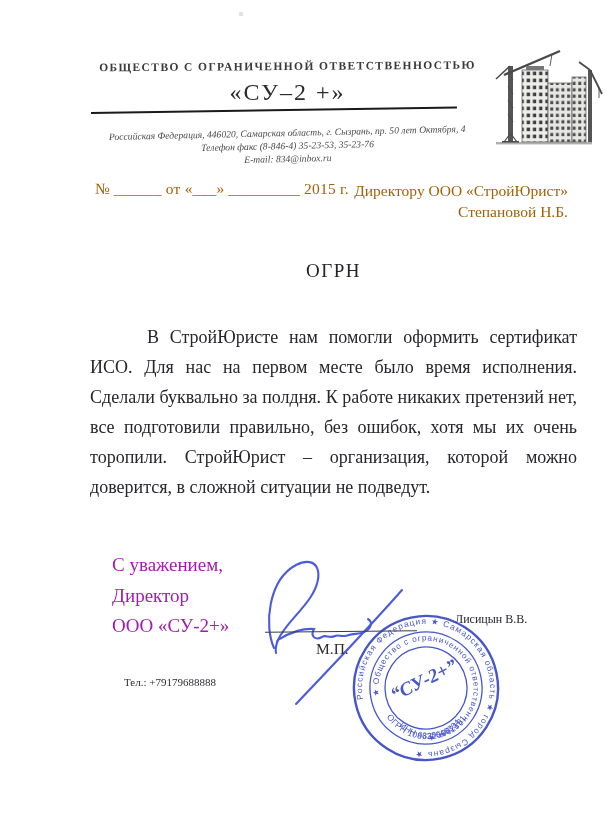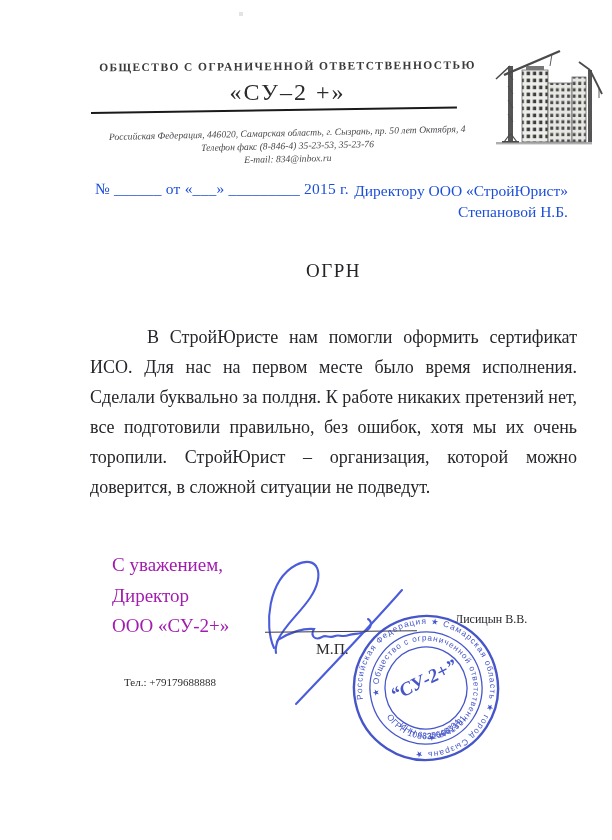--- a/index.html
+++ b/index.html
@@ -32,21 +32,21 @@
     position:absolute;left:85px;top:126px;width:405px;
     text-align:center;font-style:italic;font-size:9.6px;line-height:13px;
     color:#4a4a4e;transform:rotate(-1.3deg);
   }
   
   .illu{position:absolute;left:482px;top:42px;}
   
   .ref-row{
     position:absolute;left:95px;top:180px;width:473px;
     display:flex;justify-content:space-between;align-items:flex-start;
-    font-size:15.5px;color:#1d4ed8;
+    font-size:15.5px;color:#a16207;
   }
   .ref-left{white-space:nowrap;letter-spacing:0.2px;}
   .ref-right{text-align:right;line-height:21px;white-space:nowrap;}
   
   .title{
     position:absolute;left:90px;top:260px;width:487px;
     text-align:center;font-size:19px;letter-spacing:1.5px;color:#242428;
   }
   
   .body-text{

